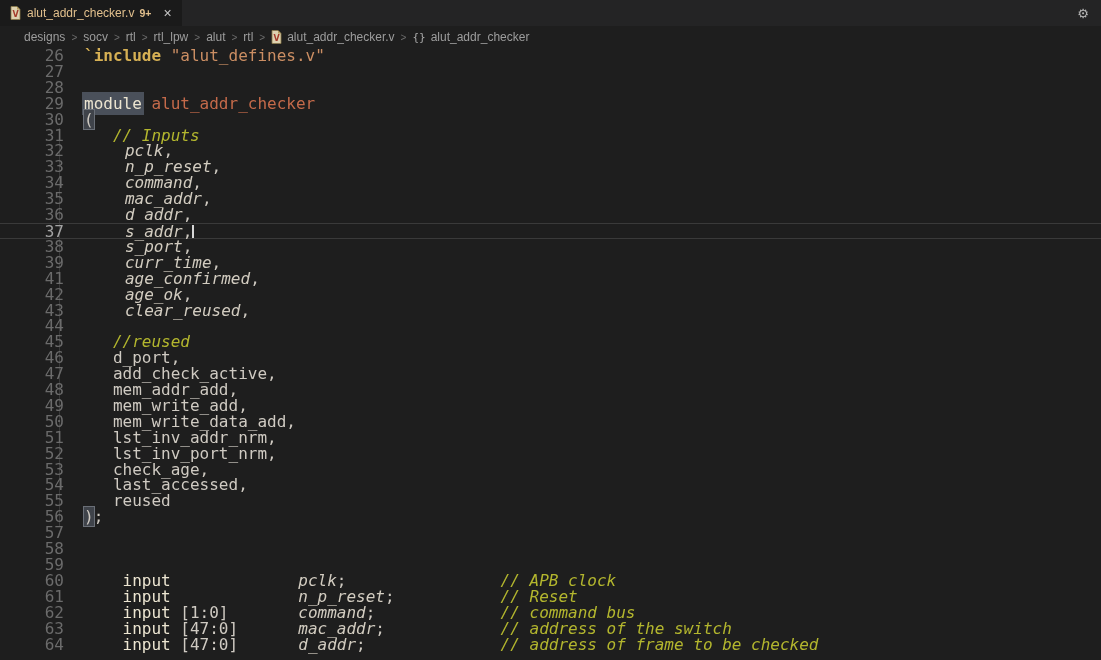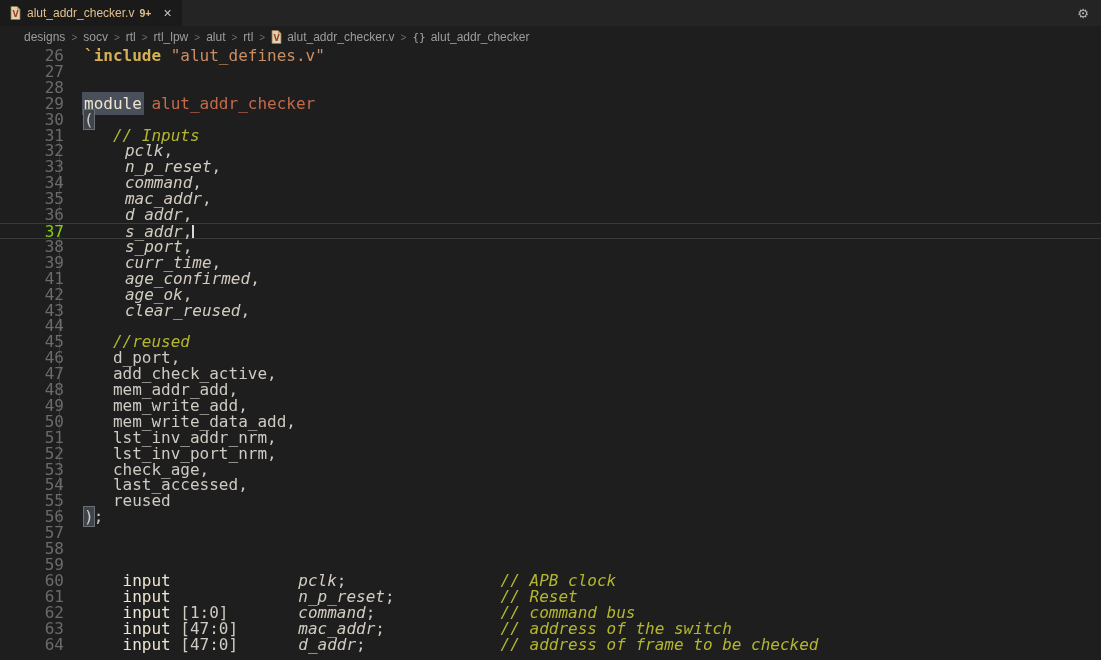--- a/index.html
+++ b/index.html
@@ -19,21 +19,21 @@
   .crumb{color:#9d9d9d;font-size:12px;white-space:nowrap;cursor:pointer;display:flex;align-items:center;gap:5px;}
   .crumb-sep{color:#6d6d6d;font-size:10px;margin:0 6px;transform:translateY(-0.5px);}
   .braces-ico{color:#a8a8a8;font-size:11px;font-family:"DejaVu Sans Mono",monospace;}
 
   
   .editor{position:relative;flex:1;background:#1e1e1e;overflow:hidden;cursor:text;}
   .indent-guide{position:absolute;left:59px;top:80px;width:1px;height:398px;background:#383838;}
   .row{display:flex;height:15.92px;line-height:15.92px;font-family:"DejaVu Sans Mono",monospace;font-size:16px;box-sizing:border-box;position:relative;padding-left:26px;}
   .row.current{border-top:1px solid #3a3a3a;border-bottom:1px solid #3a3a3a;}
   .ln{width:38px;flex:none;text-align:right;color:#6b6b6b;user-select:none;}
-  .row.current .ln{color:#84cc16;}
+  .row.current .ln{color:#a3a3a3;}
   .code{padding-left:20px;white-space:pre;}
 
   .tk-txt{color:#cfcac2;}
   .tk-kw{color:#ece5d1;font-weight:normal;}
   .tk-kwhl{color:#ece5d1;font-weight:normal;background:#4a505a;box-shadow:0 0 0 2px #4a505a;}
   .tk-dir{color:#d6b054;font-weight:bold;}
   .tk-str{color:#cb8e63;}
   .tk-ent{color:#c46a4a;}
   .tk-cmt{color:#b3b62e;font-style:italic;}
   .tk-pi{color:#d2ccc0;font-style:italic;margin-left:12px;}

